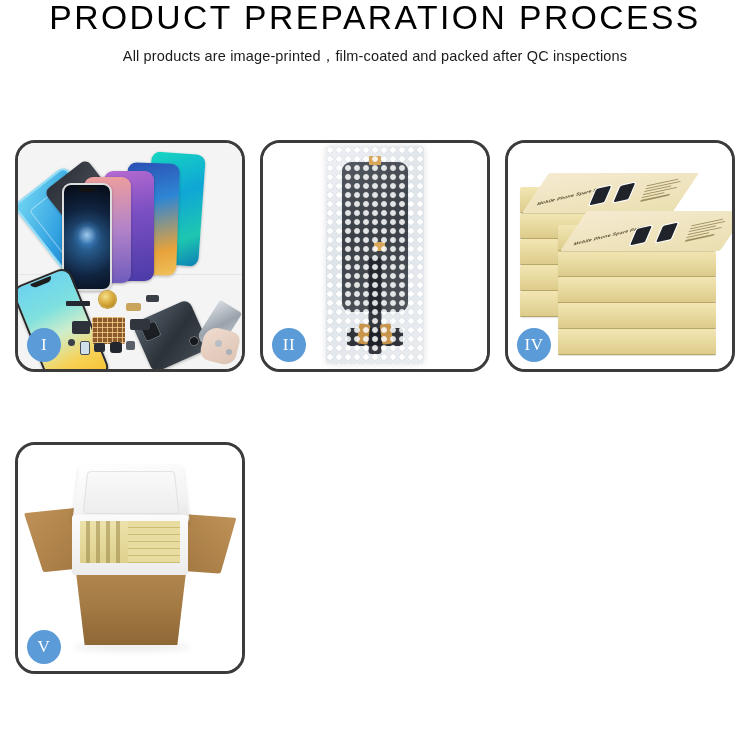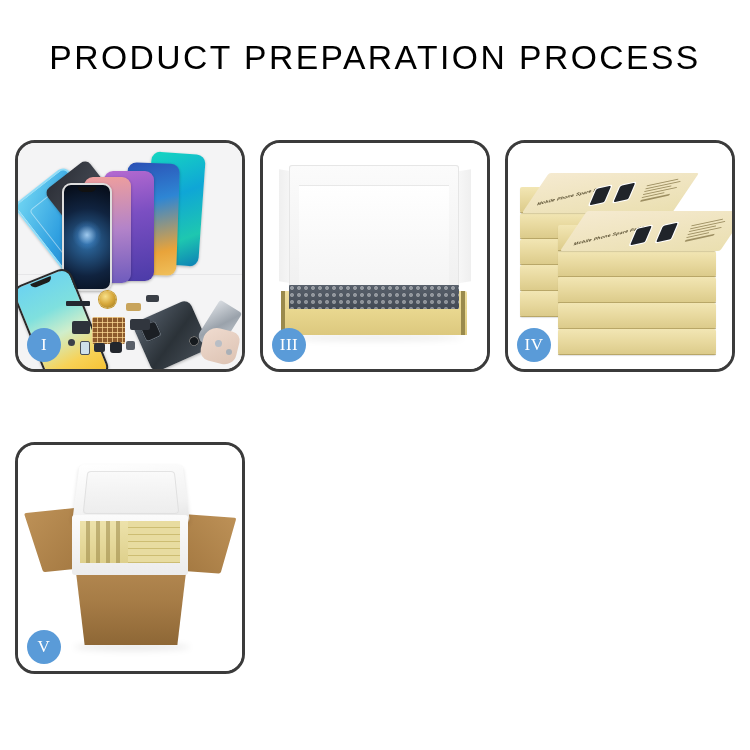--- a/index.html
+++ b/index.html
@@ -12,21 +12,20 @@
     height: 750px;
     font-family: "Liberation Sans", sans-serif;
     overflow: hidden;
     position: relative;
   }
 
   
   .header {
     width: 100%;
     text-align: center;
-    padding-top: 40px;
     box-sizing: border-box;
   }
   .main-title {
     font-family: "Liberation Sans", sans-serif;
     font-size: 33px;
     font-weight: 400;
     letter-spacing: 2.4px;
     color: #000000;
     margin: 0;
     line-height: 1.1;
@@ -404,20 +403,21 @@
   }
   .c6-tapeA{position:absolute; left:42px; top:96px; width:14px; height:17px; background:rgba(140,112,72,.7); border-radius:1px;}
   .c6-tapeB{position:absolute; left:42px; top:160px; width:14px; height:17px; background:rgba(140,112,72,.7); border-radius:1px;}
   .c6-shadow{position:absolute; left:30px; bottom:26px; width:160px; height:8px; background:rgba(0,0,0,.07); filter:blur(3px); border-radius:50%;}
 </style>
 </head>
 <body>
 
 <div class="header">
   <h1 class="main-title">PRODUCT PREPARATION PROCESS</h1>
+  <p class="sub-title">All products are image-printed，film-coated and packed after QC inspections</p>
 </div>
 
 <div class="grid">
 
   <div class="panel">
     <div class="panel-stage">
       <div class="p1-bg"></div>
       <div class="p1-band"></div>
       <div class="phone ph-blue"></div>
       <div class="phone ph-blue2"></div>
@@ -441,37 +441,37 @@
       <div class="sp4"></div>
       <div class="sp5"></div>
       <div class="tweez"></div>
       <div class="hand"></div>
       <div class="screw1"></div>
       <div class="screw2"></div>
     </div>
     <div class="badge">I</div>
   </div>
 
-
   <div class="panel">
     <div class="panel-stage">
-      <div class="p3-bg"></div>
-      <div class="lid-flapL"></div>
-      <div class="lid-flapR"></div>
-      <div class="lid-back"></div>
-      <div class="lid-in"></div>
-      <div class="box-shadow"></div>
-      <div class="box-tray"></div>
-      <div class="box-inner"></div>
-      <div class="box-tray-front"></div>
-      <div class="box-edgeL"></div>
-      <div class="box-edgeR"></div>
+      <div class="p2-bg"></div>
+      <div class="bubblepack">
+        <div class="screenobj"></div>
+        <div class="flexcable"></div>
+        <div class="flexfoot"></div>
+        <div class="tape-a"></div>
+        <div class="tape-b"></div>
+        <div class="tape-c"></div>
+        <div class="tape-d"></div>
+        <div class="bubble-overlay"></div>
+      </div>
     </div>
-    <div class="badge">III</div>
+    <div class="badge">II</div>
   </div>
+
 
   <div class="panel">
     <div class="panel-stage">
       <div class="p4-bg"></div>
       <div class="stackwrap">
 
         <div class="sbox" style="left:4px;  top:52px;  width:112px;">
             <div class="side"></div>
           </div>
         <div class="sbox" style="left:4px;  top:78px;  width:112px;">

